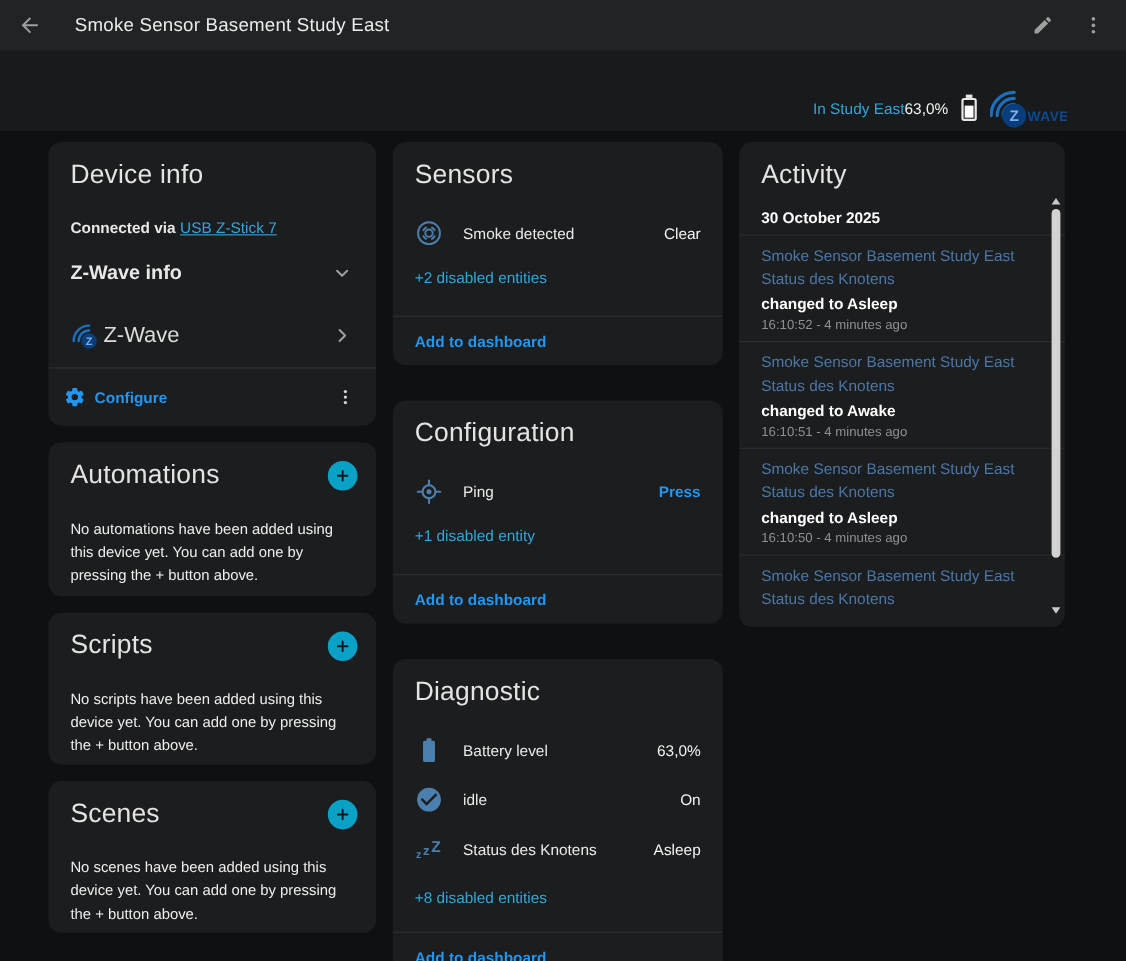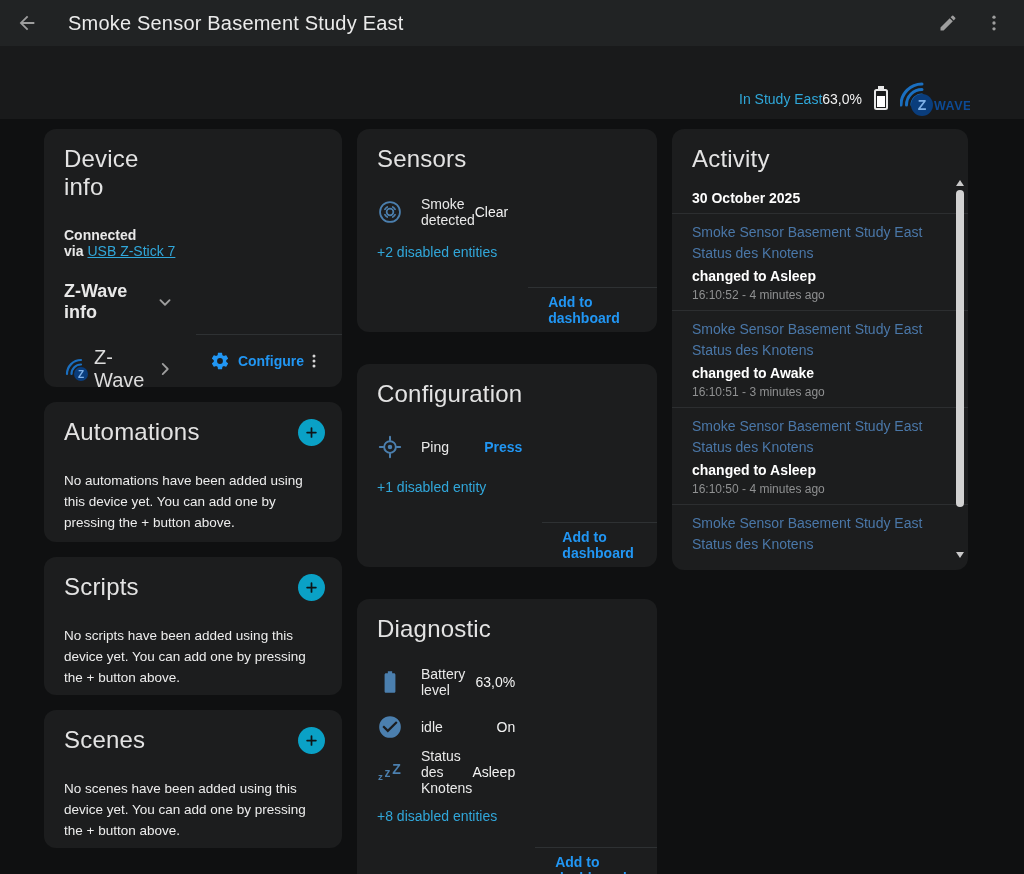--- a/index.html
+++ b/index.html
@@ -14,21 +14,21 @@
   
   .header-zone { position:absolute; top:0; left:0; right:0; height:119px; background:#191a1b; z-index:0; }
 
   .topbar {
     position:relative; z-index:2;
     height:46px; background:#212324;
     display:flex; align-items:center;
     padding:0 16px 0 12px;
   }
   .icon-btn { background:none; border:none; cursor:pointer; display:flex; align-items:center; justify-content:center; padding:4px; }
-  .topbar-title { font-size:20px; color:#ebebeb; margin-left:26px; flex:1; letter-spacing:.2px; }
+  .topbar-title { font-size:17px; color:#ebebeb; margin-left:26px; flex:1; letter-spacing:.2px; }
   .topbar .icon-btn + .icon-btn { margin-left:18px; }
 
   .subheader {
     position:relative; z-index:1;
     margin-top:32px; height:42px;
     display:flex; align-items:center; justify-content:flex-end;
     padding:0 54px 0 40px;
   }
   .area-link { color:#2fa7d9; font-size:14px; text-decoration:none; cursor:pointer; }
   .sub-right { display:flex; align-items:center; gap:12px; }
@@ -36,21 +36,21 @@
   .batt { width:14px; height:21px; border:2px solid #e8e8e8; border-radius:2.5px; position:relative; }
   .batt::before { content:''; position:absolute; top:-5px; left:2px; width:6px; height:3px; background:#e8e8e8; }
   .batt::after  { content:''; position:absolute; bottom:1px; left:1px; right:1px; height:62%; background:#fff; }
 
   .columns { position:relative; z-index:1; display:flex; gap:15px; padding-left:44px; margin-top:9px; align-items:flex-start; }
   .col { display:flex; flex-direction:column; }
   .col1 { width:298px; gap:15px; }
   .col2 { width:300px; gap:32px; }
   .col3 { width:296px; }
 
-  .card { background:#1c1d1e; border-radius:12px; display:flex; flex-direction:row; overflow:hidden; }
+  .card { background:#1c1d1e; border-radius:12px; display:flex; flex-direction:column; overflow:hidden; }
   .card-body { padding:16px 20px 0; display:flex; flex-direction:column; flex:1; }
   .card-title { font-size:24px; font-weight:400; color:#e3e3e3; letter-spacing:.2px; line-height:28px; }
 
   
   .card-device { height:258px; }
   .connected { margin-top:26px; font-size:14px; font-weight:700; color:#e8e8e8; }
   .connected a { color:#31a7da; font-weight:500; text-decoration:underline; cursor:pointer; margin-left:4px; }
   .expander-row { margin-top:22px; display:flex; align-items:center; justify-content:space-between; cursor:pointer; }
   .expander-label { font-size:18px; font-weight:700; color:#e8e8e8; }
   .integration-row { margin-top:26px; display:flex; align-items:center; height:40px; cursor:pointer; }
@@ -357,21 +357,21 @@
         <div class="activity-date">30 October 2025</div>
 
         <div class="activity-entry">
           <div class="entry-entity">Smoke Sensor Basement Study East Status des Knotens</div>
           <div class="entry-change">changed to Asleep</div>
           <div class="entry-time">16:10:52 - 4 minutes ago</div>
         </div>
         <div class="activity-entry">
           <div class="entry-entity">Smoke Sensor Basement Study East Status des Knotens</div>
           <div class="entry-change">changed to Awake</div>
-          <div class="entry-time">16:10:51 - 3 minutes ago</div>
+          <div class="entry-time">16:10:51 - 4 minutes ago</div>
         </div>
         <div class="activity-entry">
           <div class="entry-entity">Smoke Sensor Basement Study East Status des Knotens</div>
           <div class="entry-change">changed to Asleep</div>
           <div class="entry-time">16:10:50 - 4 minutes ago</div>
         </div>
         <div class="activity-entry">
           <div class="entry-entity">Smoke Sensor Basement Study East Status des Knotens</div>
         </div>
       </div>

